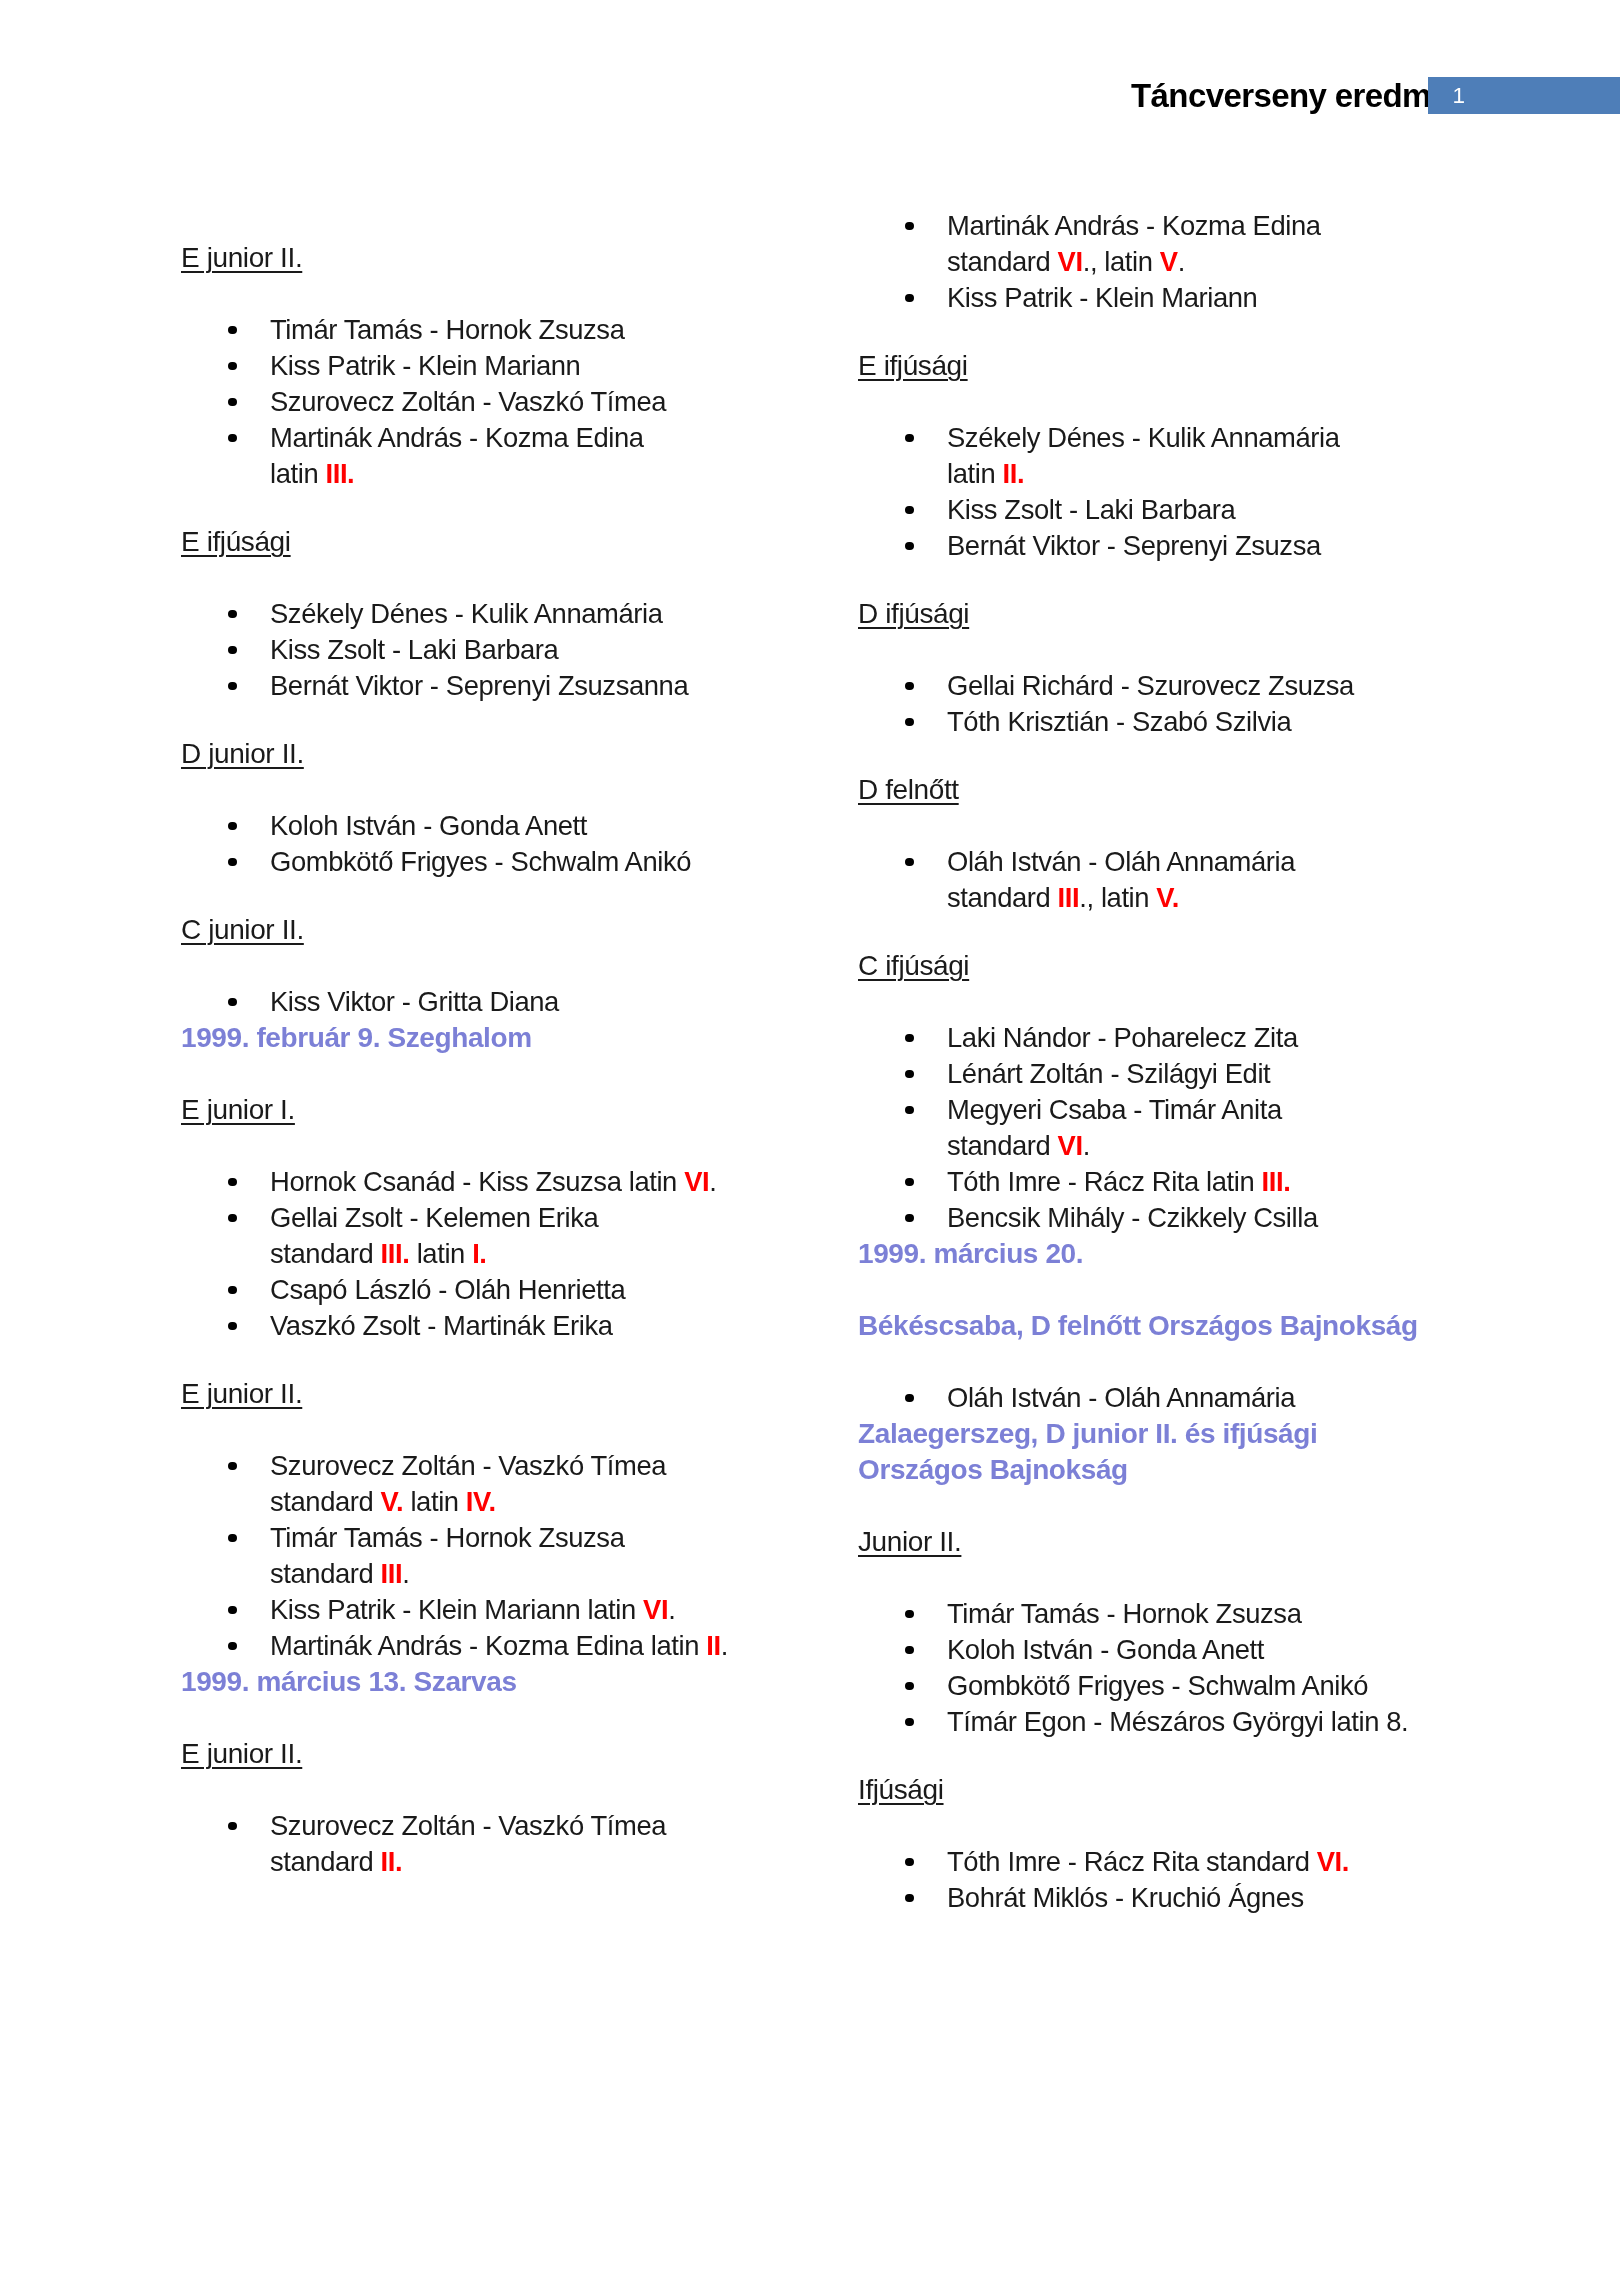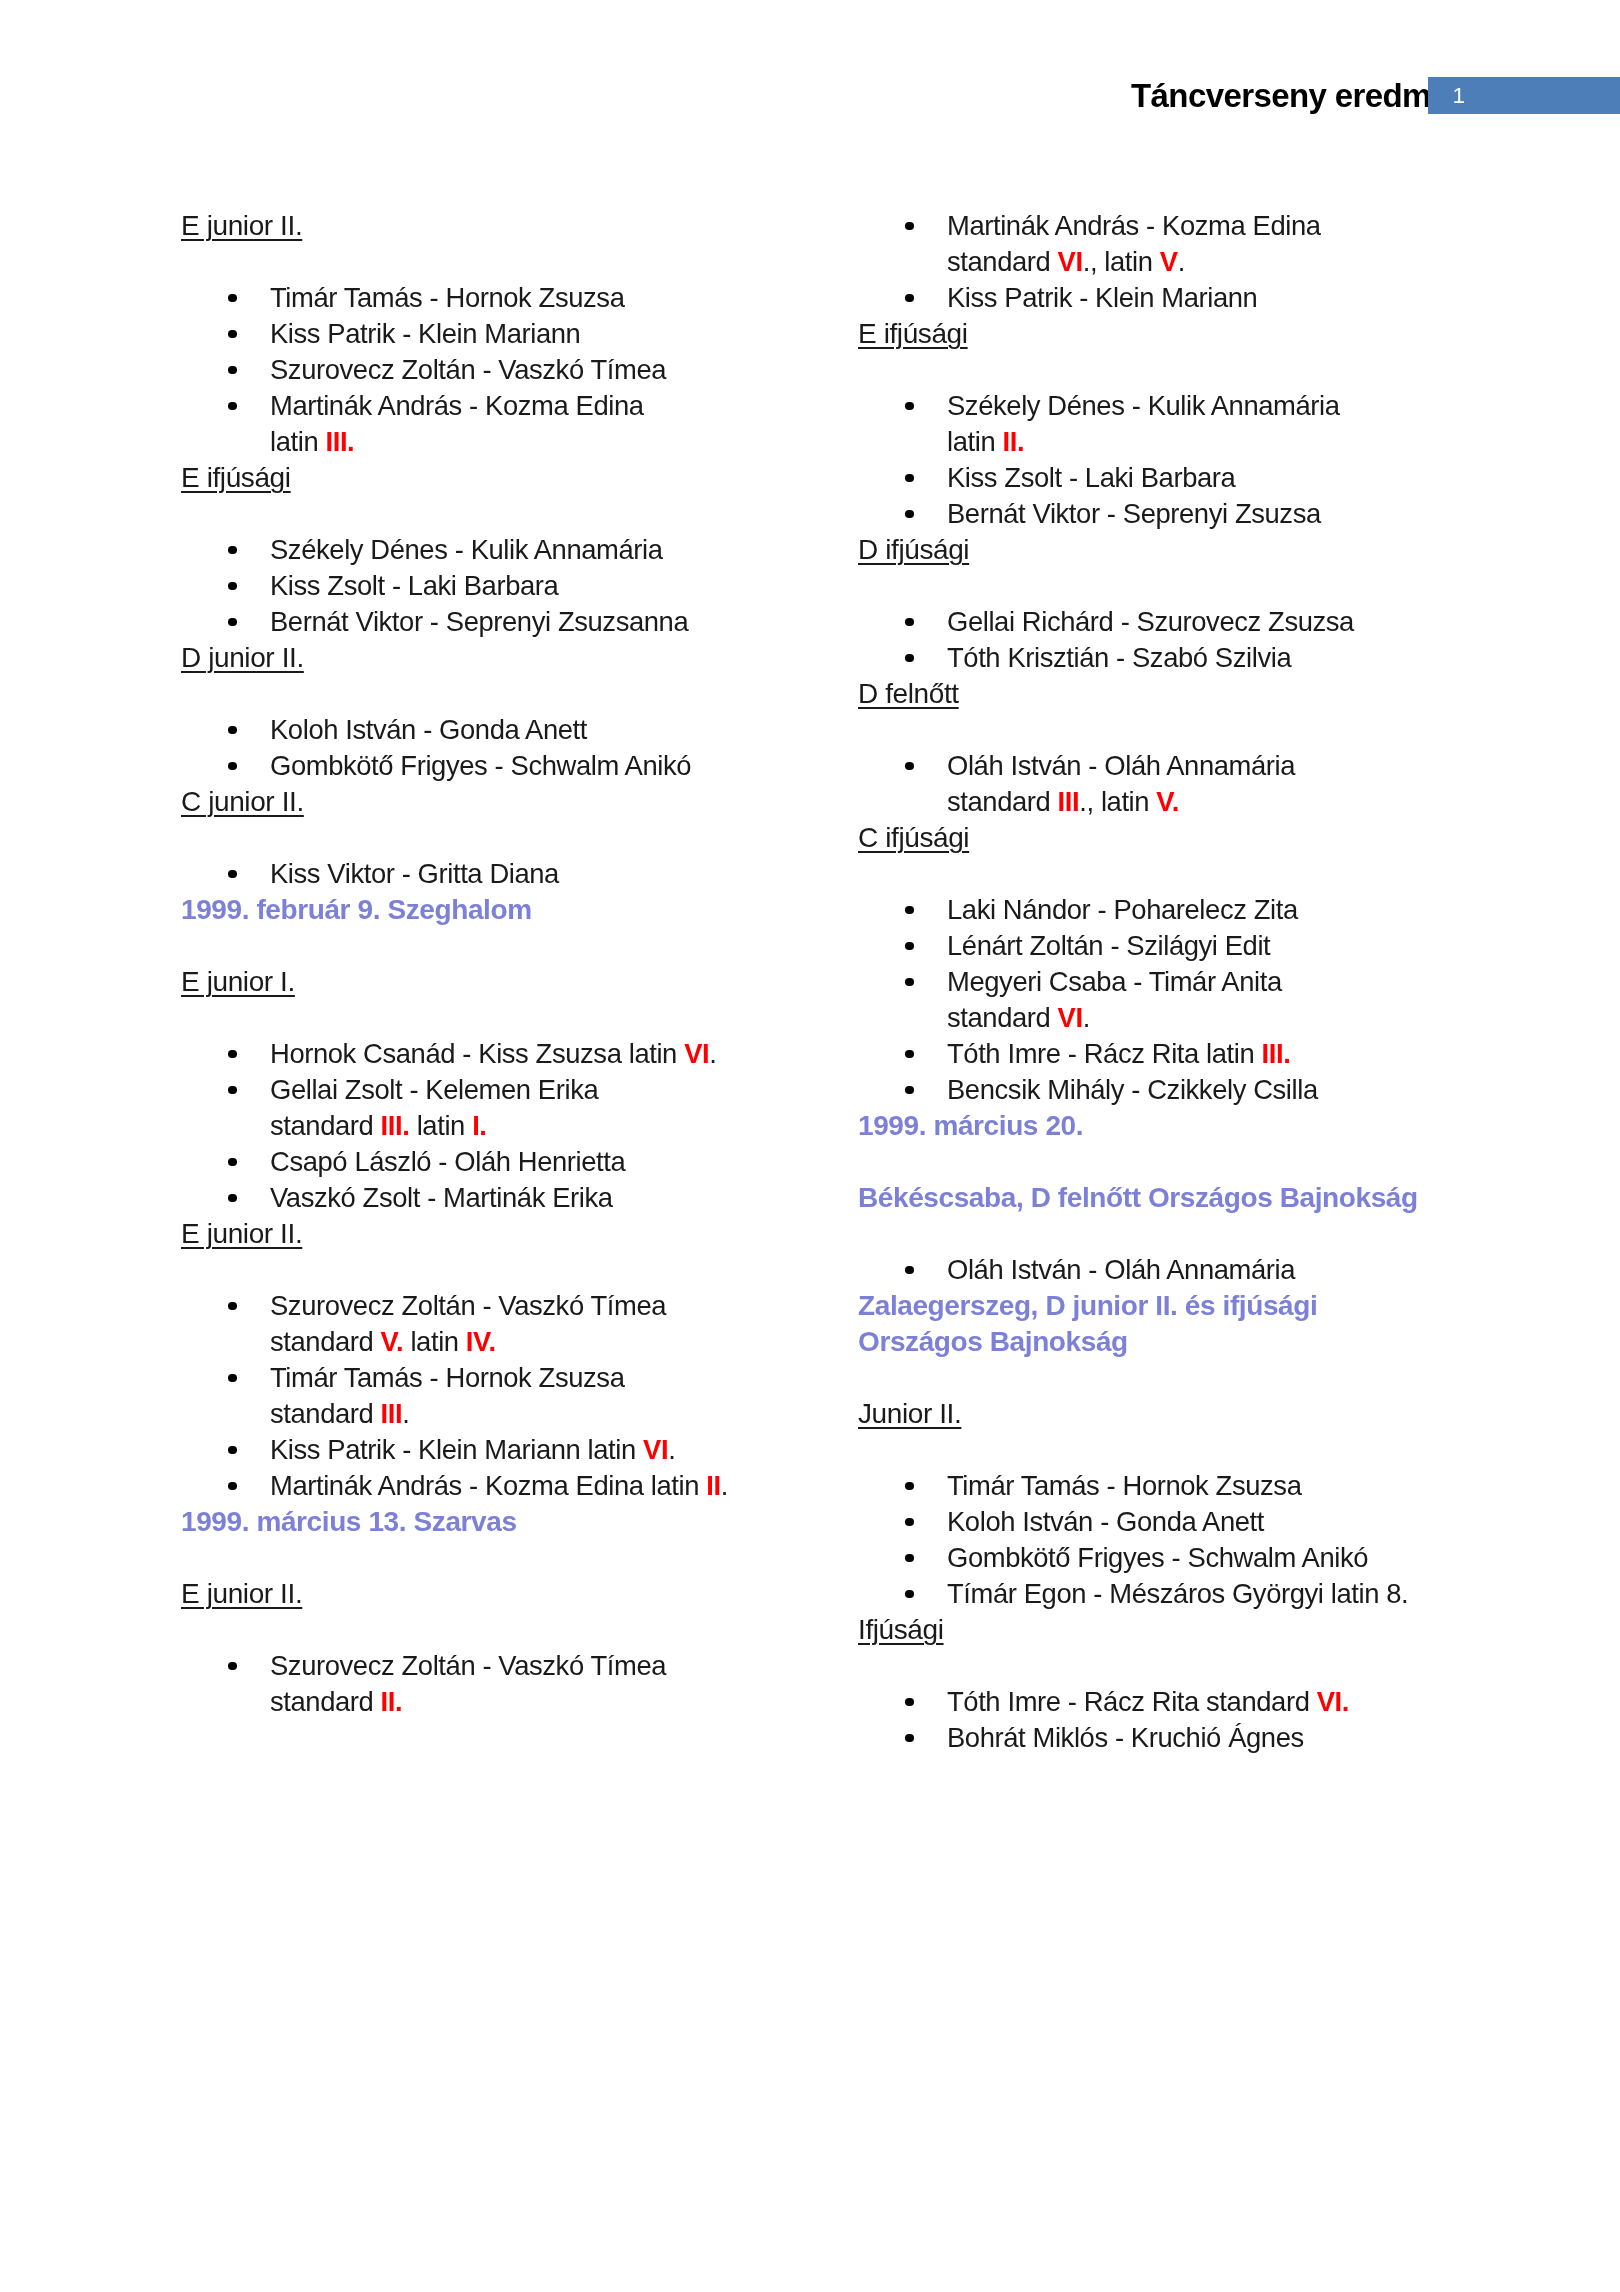--- a/index.html
+++ b/index.html
@@ -47,21 +47,21 @@
     letter-spacing:-0.4px;
   }
   .col-left{left:181px;width:608px;}
   .col-right{left:858px;width:608px;}
   .block{margin-bottom:36px;}
   .date-heading{
     color:var(--purple);
     font-weight:bold;
     font-size:28px;
   }
-  .category-heading-wrap{font-size:28px;}
+  .category-heading-wrap{font-size:28px;margin-top:32px;}
   .category-heading{
     text-decoration:underline;
     text-underline-offset:3.9px;
     text-decoration-thickness:2px;
   }
   ul.results{list-style:none;margin:0;padding:0;}
   li.result-item{position:relative;padding-left:89px;}
   li.result-item::before{
     content:"";
     position:absolute;

